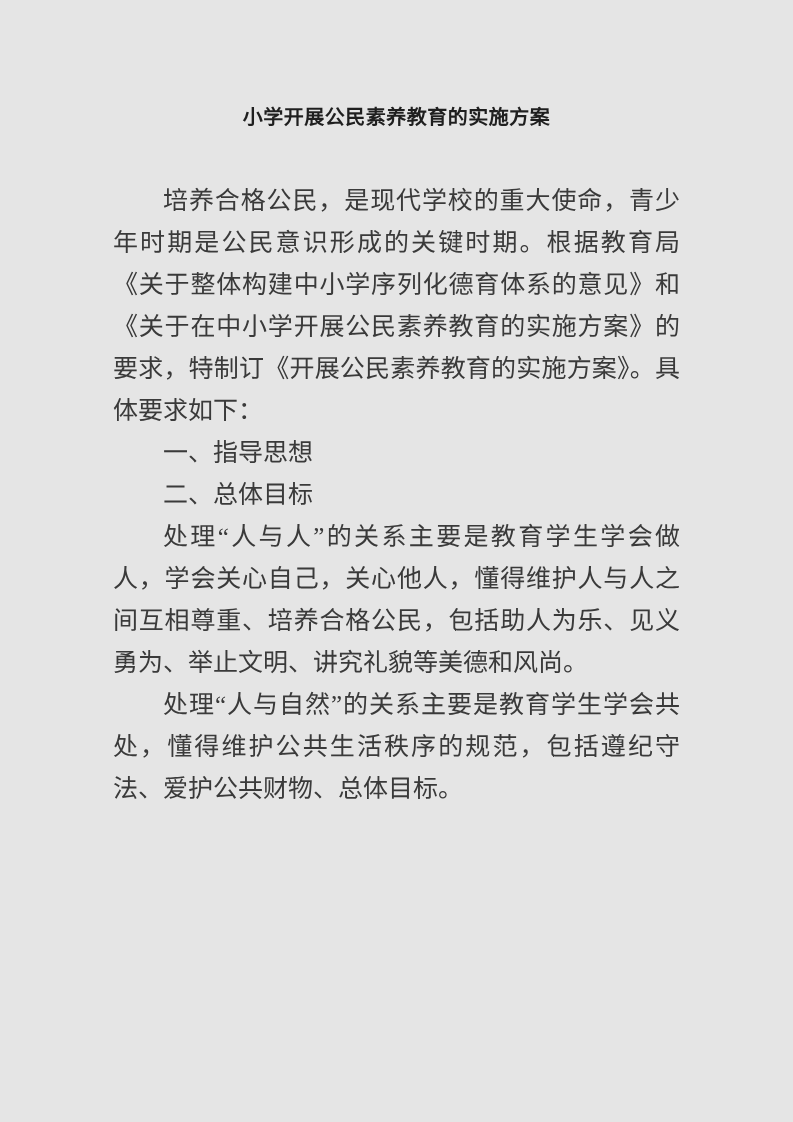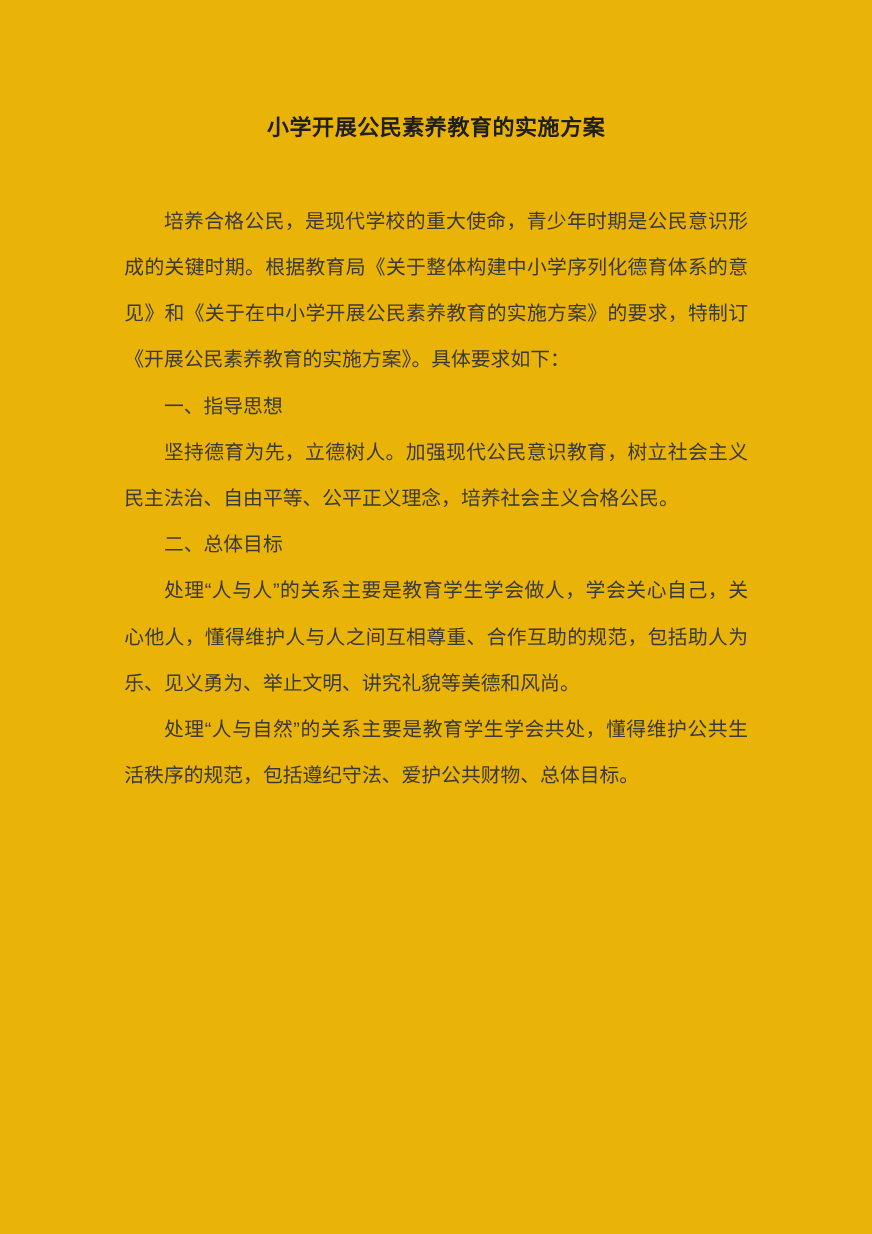--- a/index.html
+++ b/index.html
@@ -5,63 +5,62 @@
   html, body {
     margin: 0;
     padding: 0;
     background: #ffffff;
   }
   .page {
     position: relative;
     width: 793px;
     height: 1122px;
     margin: 0 auto;
-    background: #eab308;
+    background: #e5e5e5;
     overflow: hidden;
-    font-family: Liberation Sans, sans-serif;
+    font-family: Liberation Serif, serif;
   }
   .content {
     position: absolute;
     left: 113px;
     top: 96px;
     width: 567px;
   }
   .doc-title {
     font-size: 20px;
     line-height: 42px;
     font-weight: bold;
     text-align: center;
     color: #1f1f1f;
     margin: 0 0 42px 0;
     letter-spacing: 0.5px;
   }
   .para {
-    font-size: 18px;
+    font-size: 25px;
     line-height: 42px;
     color: #3a3a3a;
     margin: 0;
     text-align: justify;
     text-indent: 2em;
     word-break: break-all;
   }
 </style>
 </head>
 <body>
 
 <div class="page">
   <div class="content">
     <h1 class="doc-title">小学开展公民素养教育的实施方案</h1>
 
     <p class="para">培养合格公民，是现代学校的重大使命，青少年时期是公民意识形成的关键时期。根据教育局《关于整体构建中小学序列化德育体系的意见》和《关于在中小学开展公民素养教育的实施方案》的要求，特制订《开展公民素养教育的实施方案》。具体要求如下：</p>
 
     <p class="para">一、指导思想</p>
 
-    <p class="para">坚持德育为先，立德树人。加强现代公民意识教育，树立社会主义民主法治、自由平等、公平正义理念，培养社会主义合格公民。</p>
 
     <p class="para">二、总体目标</p>
 
 
-    <p class="para">处理“人与人”的关系主要是教育学生学会做人，学会关心自己，关心他人，懂得维护人与人之间互相尊重、合作互助的规范，包括助人为乐、见义勇为、举止文明、讲究礼貌等美德和风尚。</p>
+    <p class="para">处理“人与人”的关系主要是教育学生学会做人，学会关心自己，关心他人，懂得维护人与人之间互相尊重、培养合格公民，包括助人为乐、见义勇为、举止文明、讲究礼貌等美德和风尚。</p>
 
     <p class="para">处理“人与自然”的关系主要是教育学生学会共处，懂得维护公共生活秩序的规范，包括遵纪守法、爱护公共财物、总体目标。</p>
 
   </div>
 </div>
 
 </body></html>

